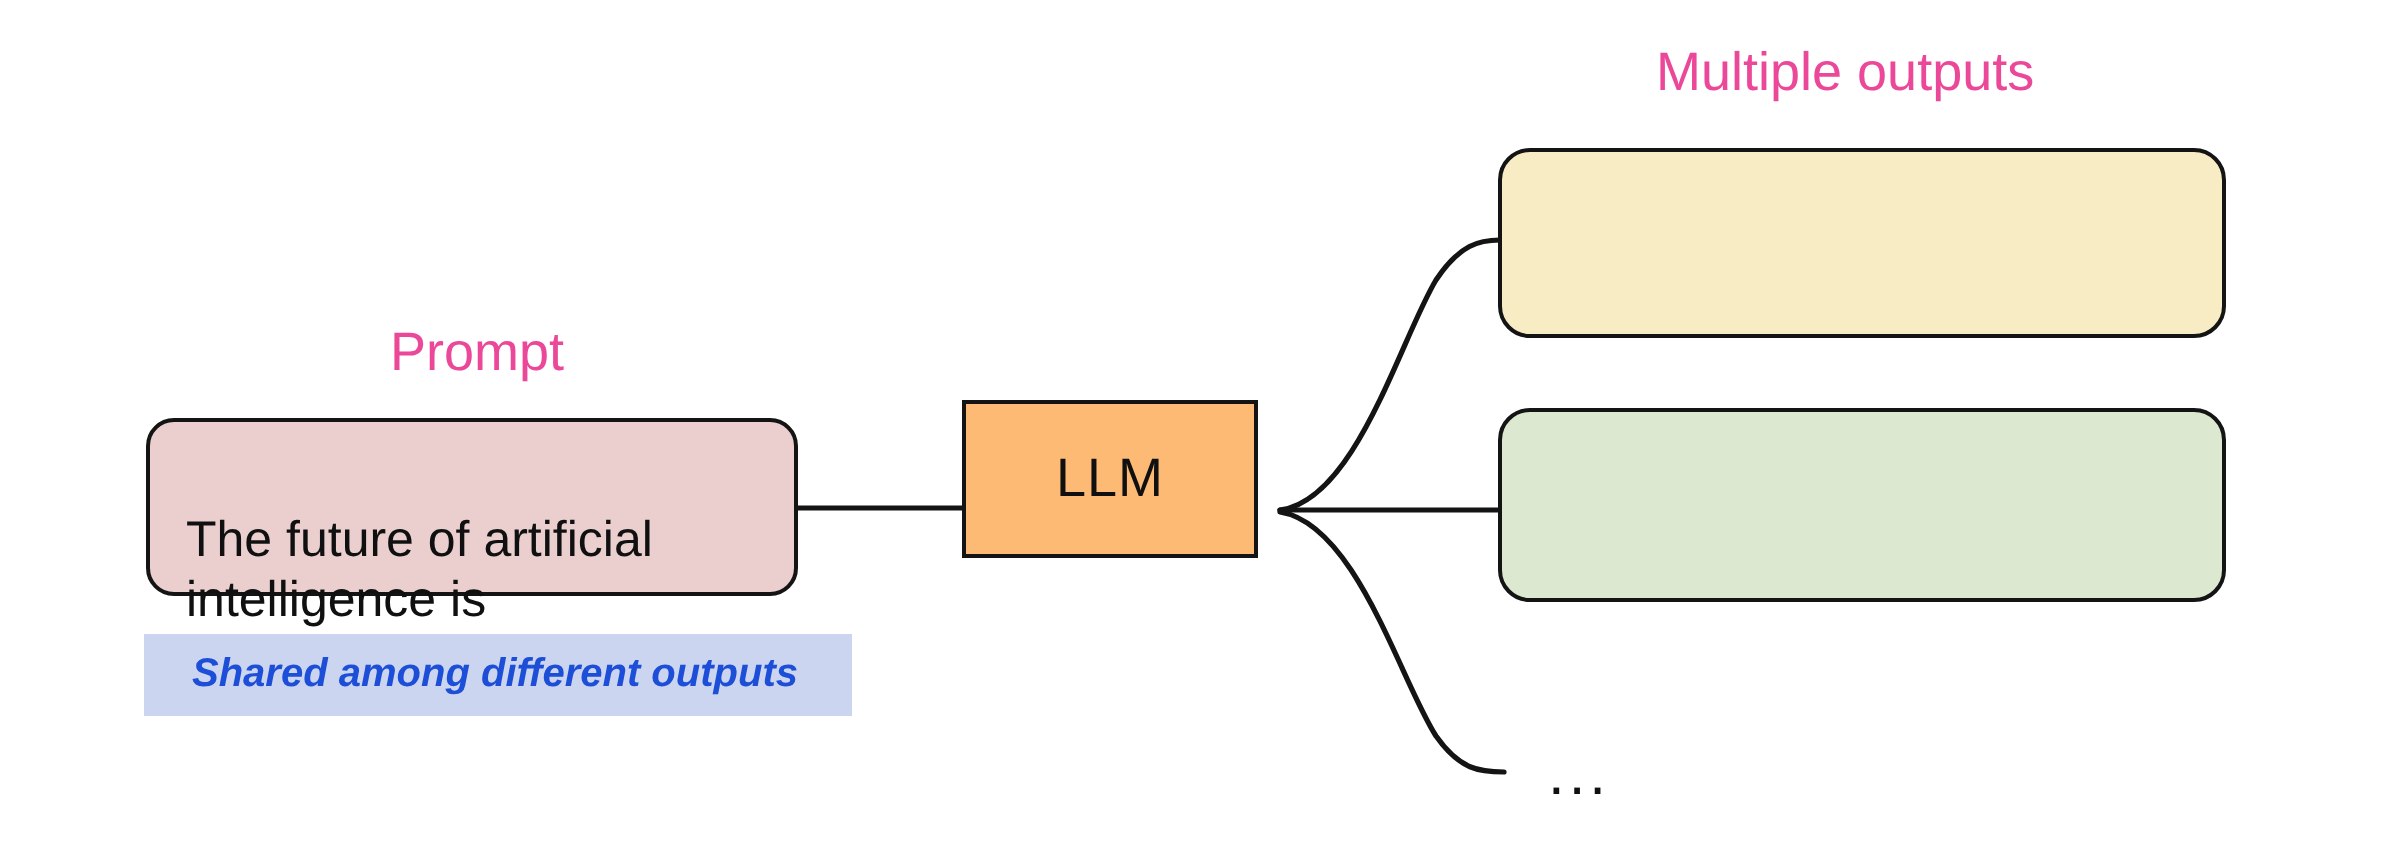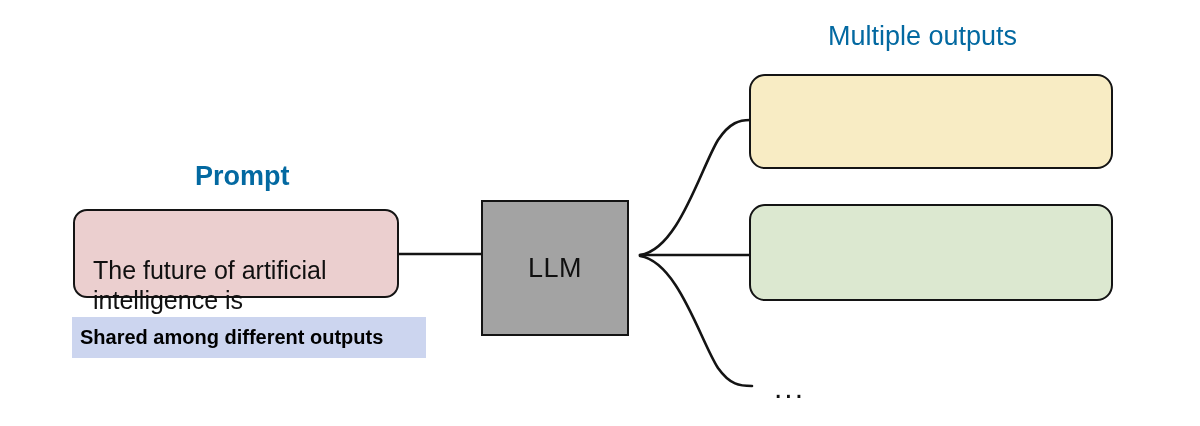--- a/index.html
+++ b/index.html
@@ -13,30 +13,29 @@
   }
   #canvas {
     position: relative;
     width: 1200px;
     height: 426px;
     background: #ffffff;
     overflow: hidden;
   }
   .label {
     position: absolute;
-    color: #0369a1;
+    color: #ec4899;
     font-size: 27px;
     line-height: 1.05;
     white-space: nowrap;
     font-family: "Liberation Sans", sans-serif;
   }
   #prompt-label {
     left: 195px;
     top: 162px;
-    font-weight: bold;
   }
   #outputs-label {
     left: 828px;
     top: 22px;
   }
   .node {
     position: absolute;
     box-sizing: border-box;
     border: 2.6px solid #141414;
     background: #ffffff;
@@ -57,23 +56,23 @@
     font-size: 25px;
     line-height: 30px;
     color: #101010;
     font-family: "Liberation Sans", sans-serif;
     margin-top: 32px;
   }
   #llm-box {
     left: 481px;
     top: 200px;
     width: 148px;
-    height: 136px;
+    height: 79px;
     border-radius: 0;
-    background: #a3a3a3;
+    background: #fdba74;
     display: flex;
     align-items: center;
     justify-content: center;
   }
   #llm-box .box-text {
     font-size: 27px;
     color: #101010;
     letter-spacing: 0.5px;
     font-family: "Liberation Sans", sans-serif;
   }
@@ -97,24 +96,25 @@
     position: absolute;
     left: 72px;
     top: 317px;
     width: 354px;
     height: 41px;
     background: #ccd5ef;
     display: flex;
     align-items: center;
   }
   #shared-band .band-text {
-    padding-left: 8px;
+    padding-left: 24px;
     font-size: 20px;
+    font-style: italic;
     font-weight: bold;
-    color: #000000;
+    color: #1d4ed8;
     white-space: nowrap;
     font-family: "Liberation Sans", sans-serif;
   }
   #ellipsis {
     position: absolute;
     left: 774px;
     top: 371px;
     font-size: 30px;
     letter-spacing: 2px;
     color: #101010;

